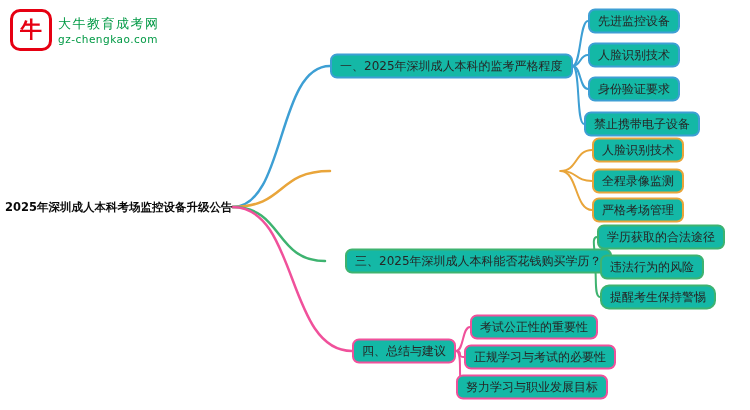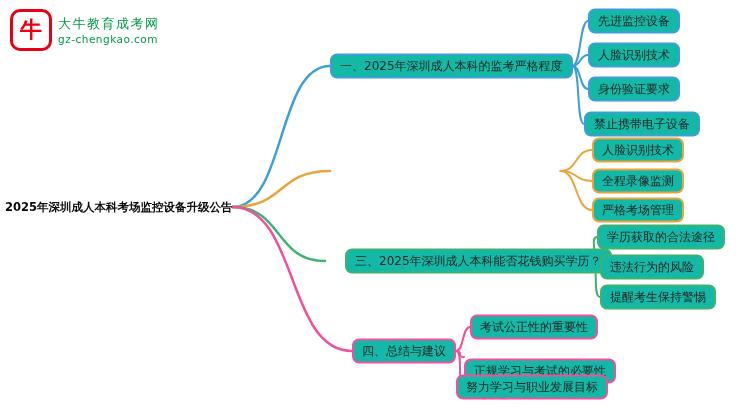--- a/index.html
+++ b/index.html
@@ -61,18 +61,18 @@
   <div class="node" style="left: 588px; top: 55px; border-color: rgb(61, 159, 212);">人脸识别技术</div>
   <div class="node" style="left: 588px; top: 89px; border-color: rgb(61, 159, 212);">身份验证要求</div>
   <div class="node" style="left: 584px; top: 124px; border-color: rgb(61, 159, 212);">禁止携带电子设备</div>
 
   <div class="node" style="left: 592px; top: 150px; border-color: rgb(233, 165, 58);">人脸识别技术</div>
   <div class="node" style="left: 592px; top: 181px; border-color: rgb(233, 165, 58);">全程录像监测</div>
   <div class="node" style="left: 592px; top: 210px; border-color: rgb(233, 165, 58);">严格考场管理</div>
 
   <div class="node" style="left: 597px; top: 237px; border-color: rgb(62, 179, 112);">学历获取的合法途径</div>
   <div class="node" style="left: 600px; top: 267px; border-color: rgb(62, 179, 112); text-align: right;">违法行为的风险</div>
-  <div class="node" style="left: 600px; top: 297px; border-color: rgb(62, 179, 112);">提醒考生保持警惕</div>
+  <div class="node" style="left: 600px; top: 297px; border-color: rgb(62, 179, 112); border-radius: 9px;">提醒考生保持警惕</div>
 
   <div class="node" style="left: 470px; top: 327px; border-color: rgb(240, 81, 155);">考试公正性的重要性</div>
-  <div class="node" style="left: 464px; top: 371px; border-color: rgb(240, 81, 155);">正规学习与考试的必要性</div>
+  <div class="node" style="left: 464px; top: 357px; border-color: rgb(240, 81, 155);">正规学习与考试的必要性</div>
   <div class="node" style="left: 456px; top: 387px; border-color: rgb(240, 81, 155);">努力学习与职业发展目标</div>
 </div>
 
 </body></html>

